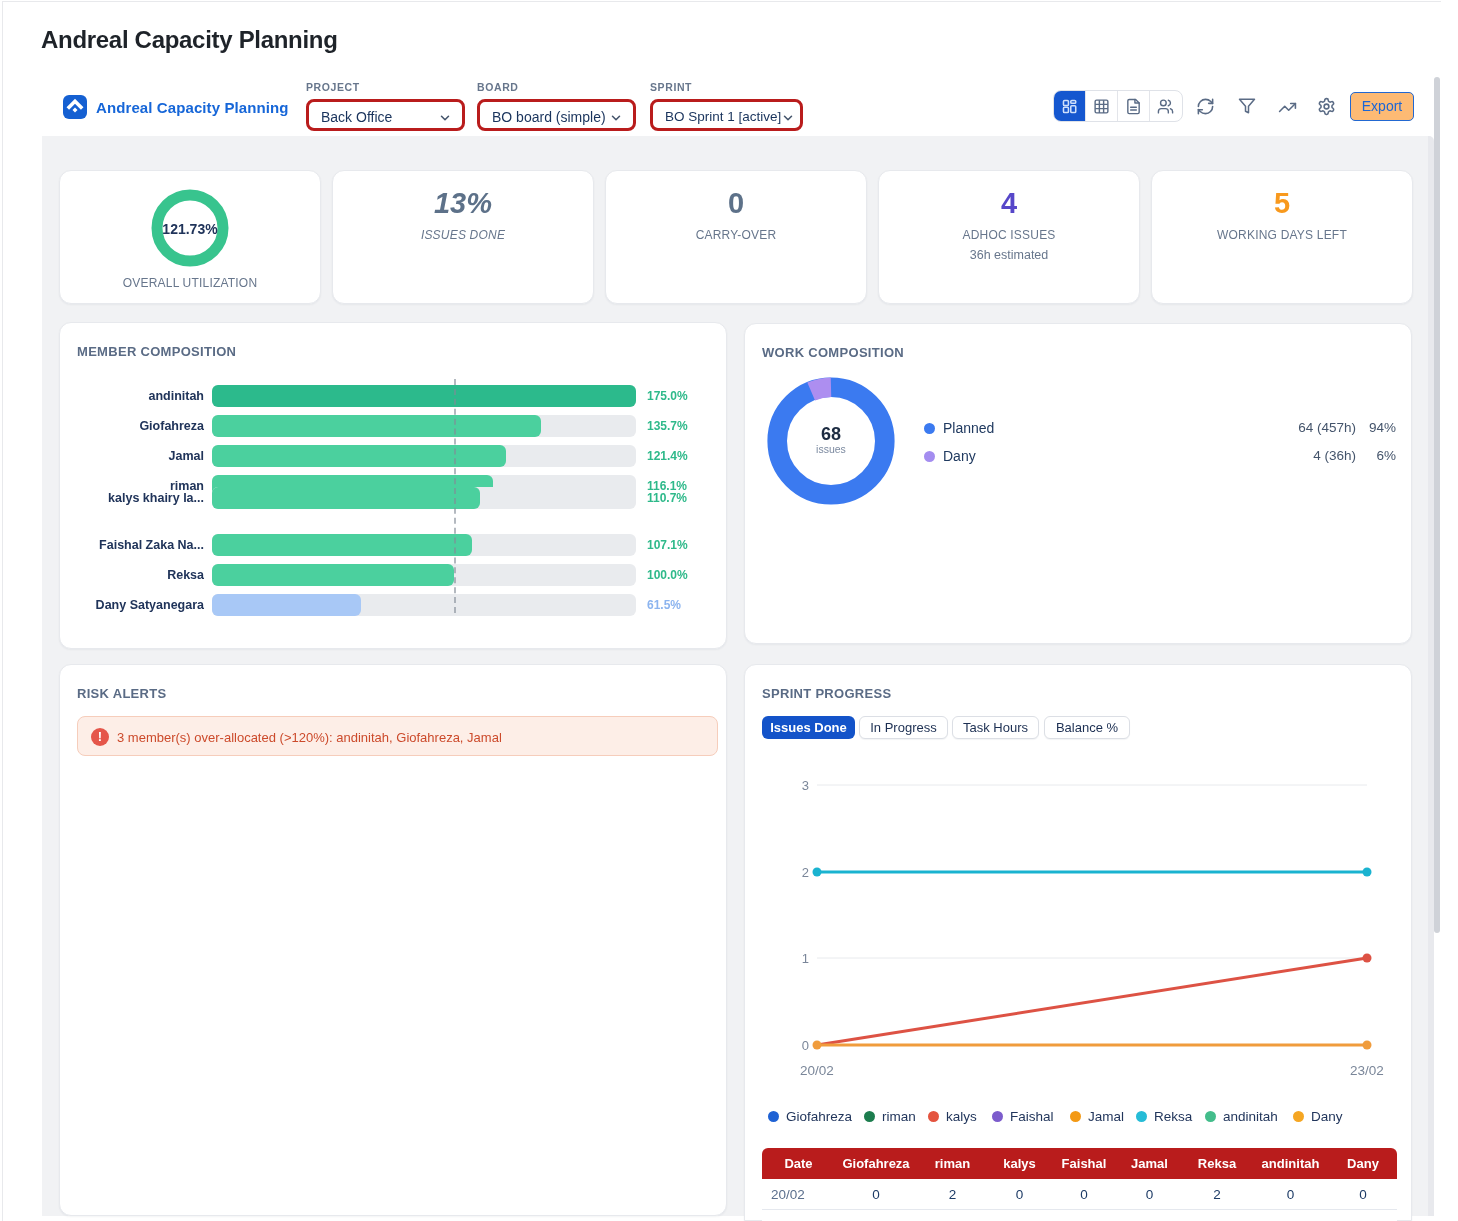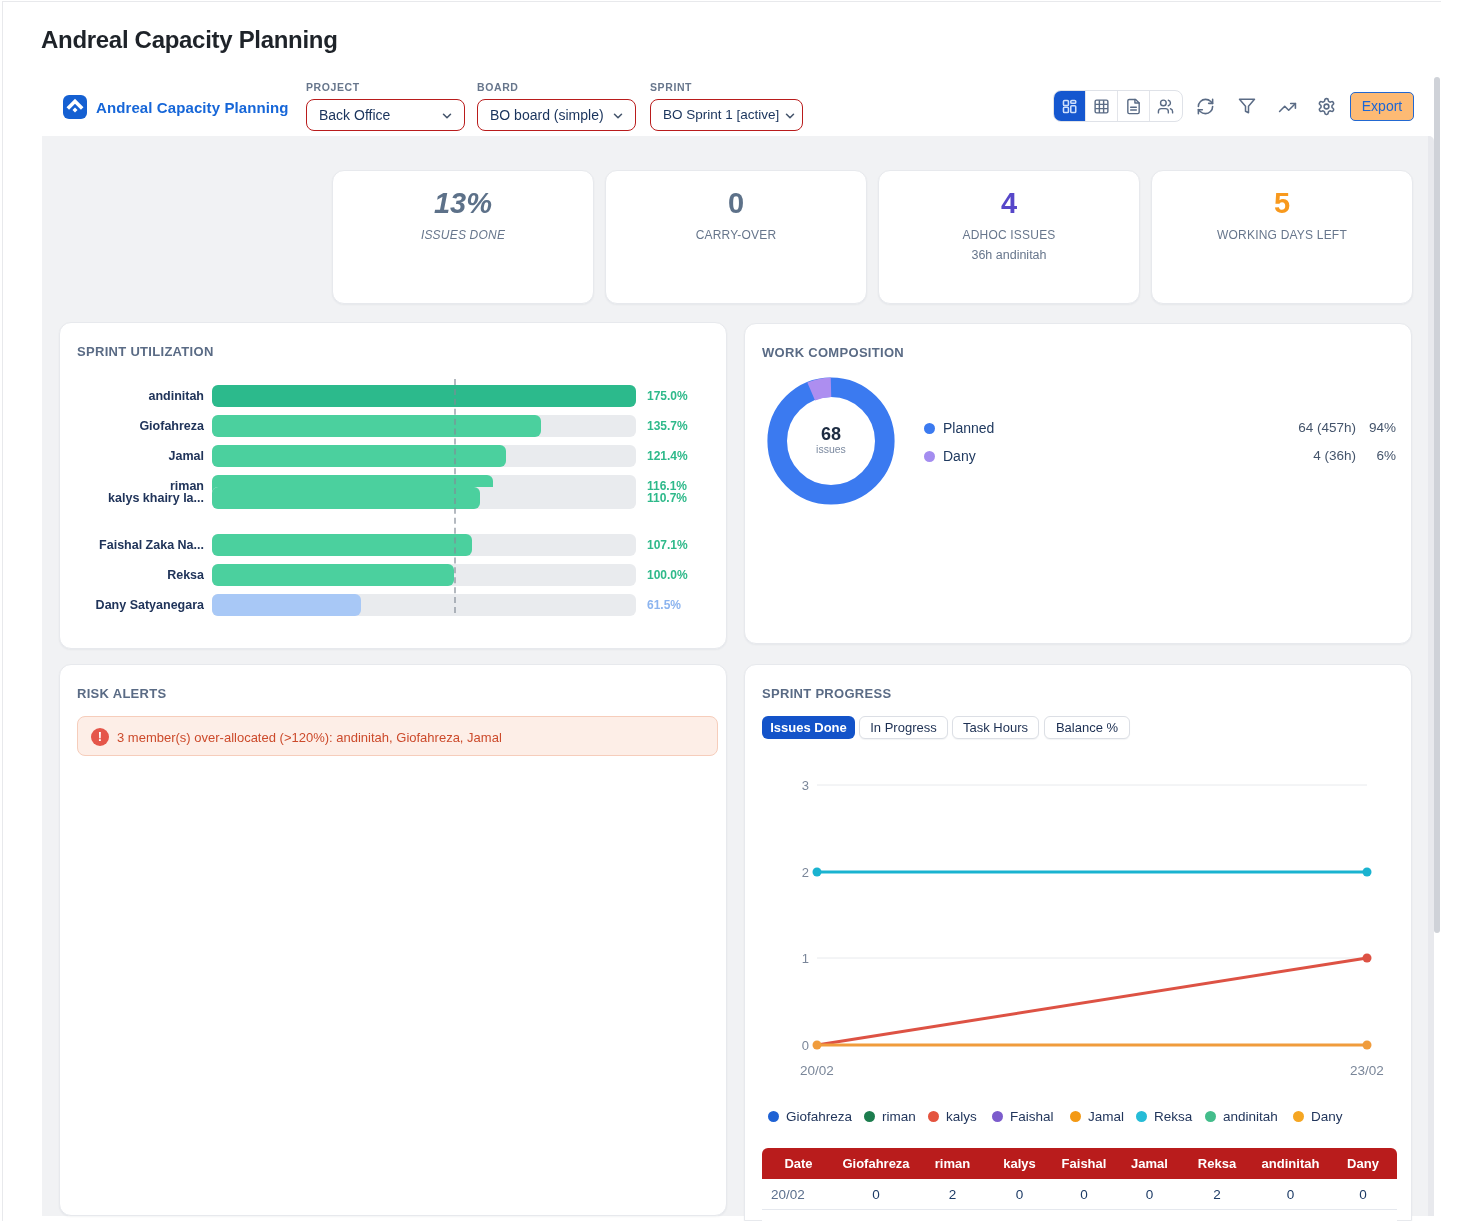--- a/index.html
+++ b/index.html
@@ -17,21 +17,21 @@
 #thumb { position:absolute; left:1434px; top:77px; width:6px; height:856px;
   background:#cfd2d8; border-radius:3px; }
 
 .logo { position:absolute; left:63px; top:95px; width:24px; height:24px;
   background:#1560d2; border-radius:6px; }
 .appname { position:absolute; left:96px; top:99px; font-size:15px; font-weight:bold;
   color:#1666d8; letter-spacing:0.1px; }
 .ddlabel { position:absolute; font-size:10.5px; font-weight:bold; color:#67768c;
   letter-spacing:0.6px; }
 .select { position:absolute; top:99px; height:32px; background:#fff;
-  border:1px solid #b91c1c; border-radius:8px; font-size:14px; color:#19335c;
+  border:3px solid #b91c1c; border-radius:8px; font-size:14px; color:#19335c;
   line-height:30px; padding-left:12px; }
 .select svg { position:absolute; right:10px; top:9px; }
 .seg { position:absolute; left:1053px; top:90px; width:130px; height:32px;
   border:1px solid #dfe2e8; border-radius:8px; background:#fff; display:flex; overflow:hidden; }
 .seg .cell { width:32.5px; height:100%; display:flex; align-items:center; justify-content:center;
   border-right:1px solid #e3e5ea; }
 .seg .cell:last-child { border-right:none; }
 .seg .cell.on { background:#1557cf; }
 .tbicon { position:absolute; top:96px; }
 .exportbtn { position:absolute; left:1350px; top:92px; width:64px; height:29px;
@@ -168,40 +168,47 @@
   <svg class="tbicon" style="left:1317px; top:97px;" width="19" height="19" viewBox="0 0 24 24" fill="none" stroke="#5a6b85" stroke-width="2" stroke-linecap="round" stroke-linejoin="round">
     <path d="M12.22 2h-.44a2 2 0 0 0-2 2v.18a2 2 0 0 1-1 1.73l-.43.25a2 2 0 0 1-2 0l-.15-.08a2 2 0 0 0-2.73.73l-.22.38a2 2 0 0 0 .73 2.73l.15.1a2 2 0 0 1 1 1.72v.51a2 2 0 0 1-1 1.74l-.15.09a2 2 0 0 0-.73 2.73l.22.38a2 2 0 0 0 2.73.73l.15-.08a2 2 0 0 1 2 0l.43.25a2 2 0 0 1 1 1.73V20a2 2 0 0 0 2 2h.44a2 2 0 0 0 2-2v-.18a2 2 0 0 1 1-1.73l.43-.25a2 2 0 0 1 2 0l.15.08a2 2 0 0 0 2.73-.73l.22-.39a2 2 0 0 0-.73-2.73l-.15-.08a2 2 0 0 1-1-1.74v-.5a2 2 0 0 1 1-1.74l.15-.09a2 2 0 0 0 .73-2.73l-.22-.38a2 2 0 0 0-2.73-.73l-.15.08a2 2 0 0 1-2 0l-.43-.25a2 2 0 0 1-1-1.73V4a2 2 0 0 0-2-2z"></path>
       <circle cx="12" cy="12" r="3"></circle>
   </svg>
   <div class="exportbtn">Export</div>
 
   <div id="content"></div>
   <div id="gutter"></div>
   <div id="thumb"></div>
 
+  <div class="card" style="left:59px;">
+    <svg style="position:absolute; left:91px; top:18px;" width="78" height="78" viewBox="0 0 78 78">
+      <circle cx="39" cy="39" r="33" fill="none" stroke="#38c48e" stroke-width="11"></circle>
+    </svg>
+    <div style="position:absolute; left:0; right:0; top:50px; font-size:14px; font-weight:bold; color:#20345a;">121.73%</div>
+    <div style="position:absolute; left:0; right:0; top:105px; font-size:12px; color:#67768c; letter-spacing:0.2px;">OVERALL UTILIZATION</div>
+  </div>
   <div class="card" style="left:332px;font-style:italic;">
     <div class="bignum" style="color:#5d7189;">13%</div>
     <div class="carddesc">ISSUES DONE</div>
   </div>
   <div class="card" style="left:605px;">
     <div class="bignum" style="color:#5d7189;">0</div>
     <div class="carddesc">CARRY-OVER</div>
   </div>
   <div class="card" style="left:878px;">
     <div class="bignum" style="color:#5747c9;">4</div>
     <div class="carddesc">ADHOC ISSUES</div>
-    <div class="cardsub">36h andinitah</div>
+    <div class="cardsub">36h estimated</div>
   </div>
   <div class="card" style="left:1151px;">
     <div class="bignum" style="color:#f8991d;">5</div>
     <div class="carddesc">WORKING DAYS LEFT</div>
   </div>
 
   <div class="panel" id="memberpanel" style="left:59px; top:322px; width:668px; height:327px;">
-    <div class="ptitle" style="top:28px; transform:translateY(-50%);">SPRINT UTILIZATION</div>
+    <div class="ptitle" style="top:28px; transform:translateY(-50%);">MEMBER COMPOSITION</div>
     <div class="dash"></div>
     <div class="mrow" style="top:62px;">
       <div class="mname">andinitah</div>
       <div class="mtrack">
           <div class="mbar" style="width:424px; background:#2cba8c;"></div>
         </div>
       <div class="mpct" style="color:#2eb98a;">175.0%</div>
     </div>
     <div class="mrow" style="top:92px;">
       <div class="mname">Giofahreza</div>

